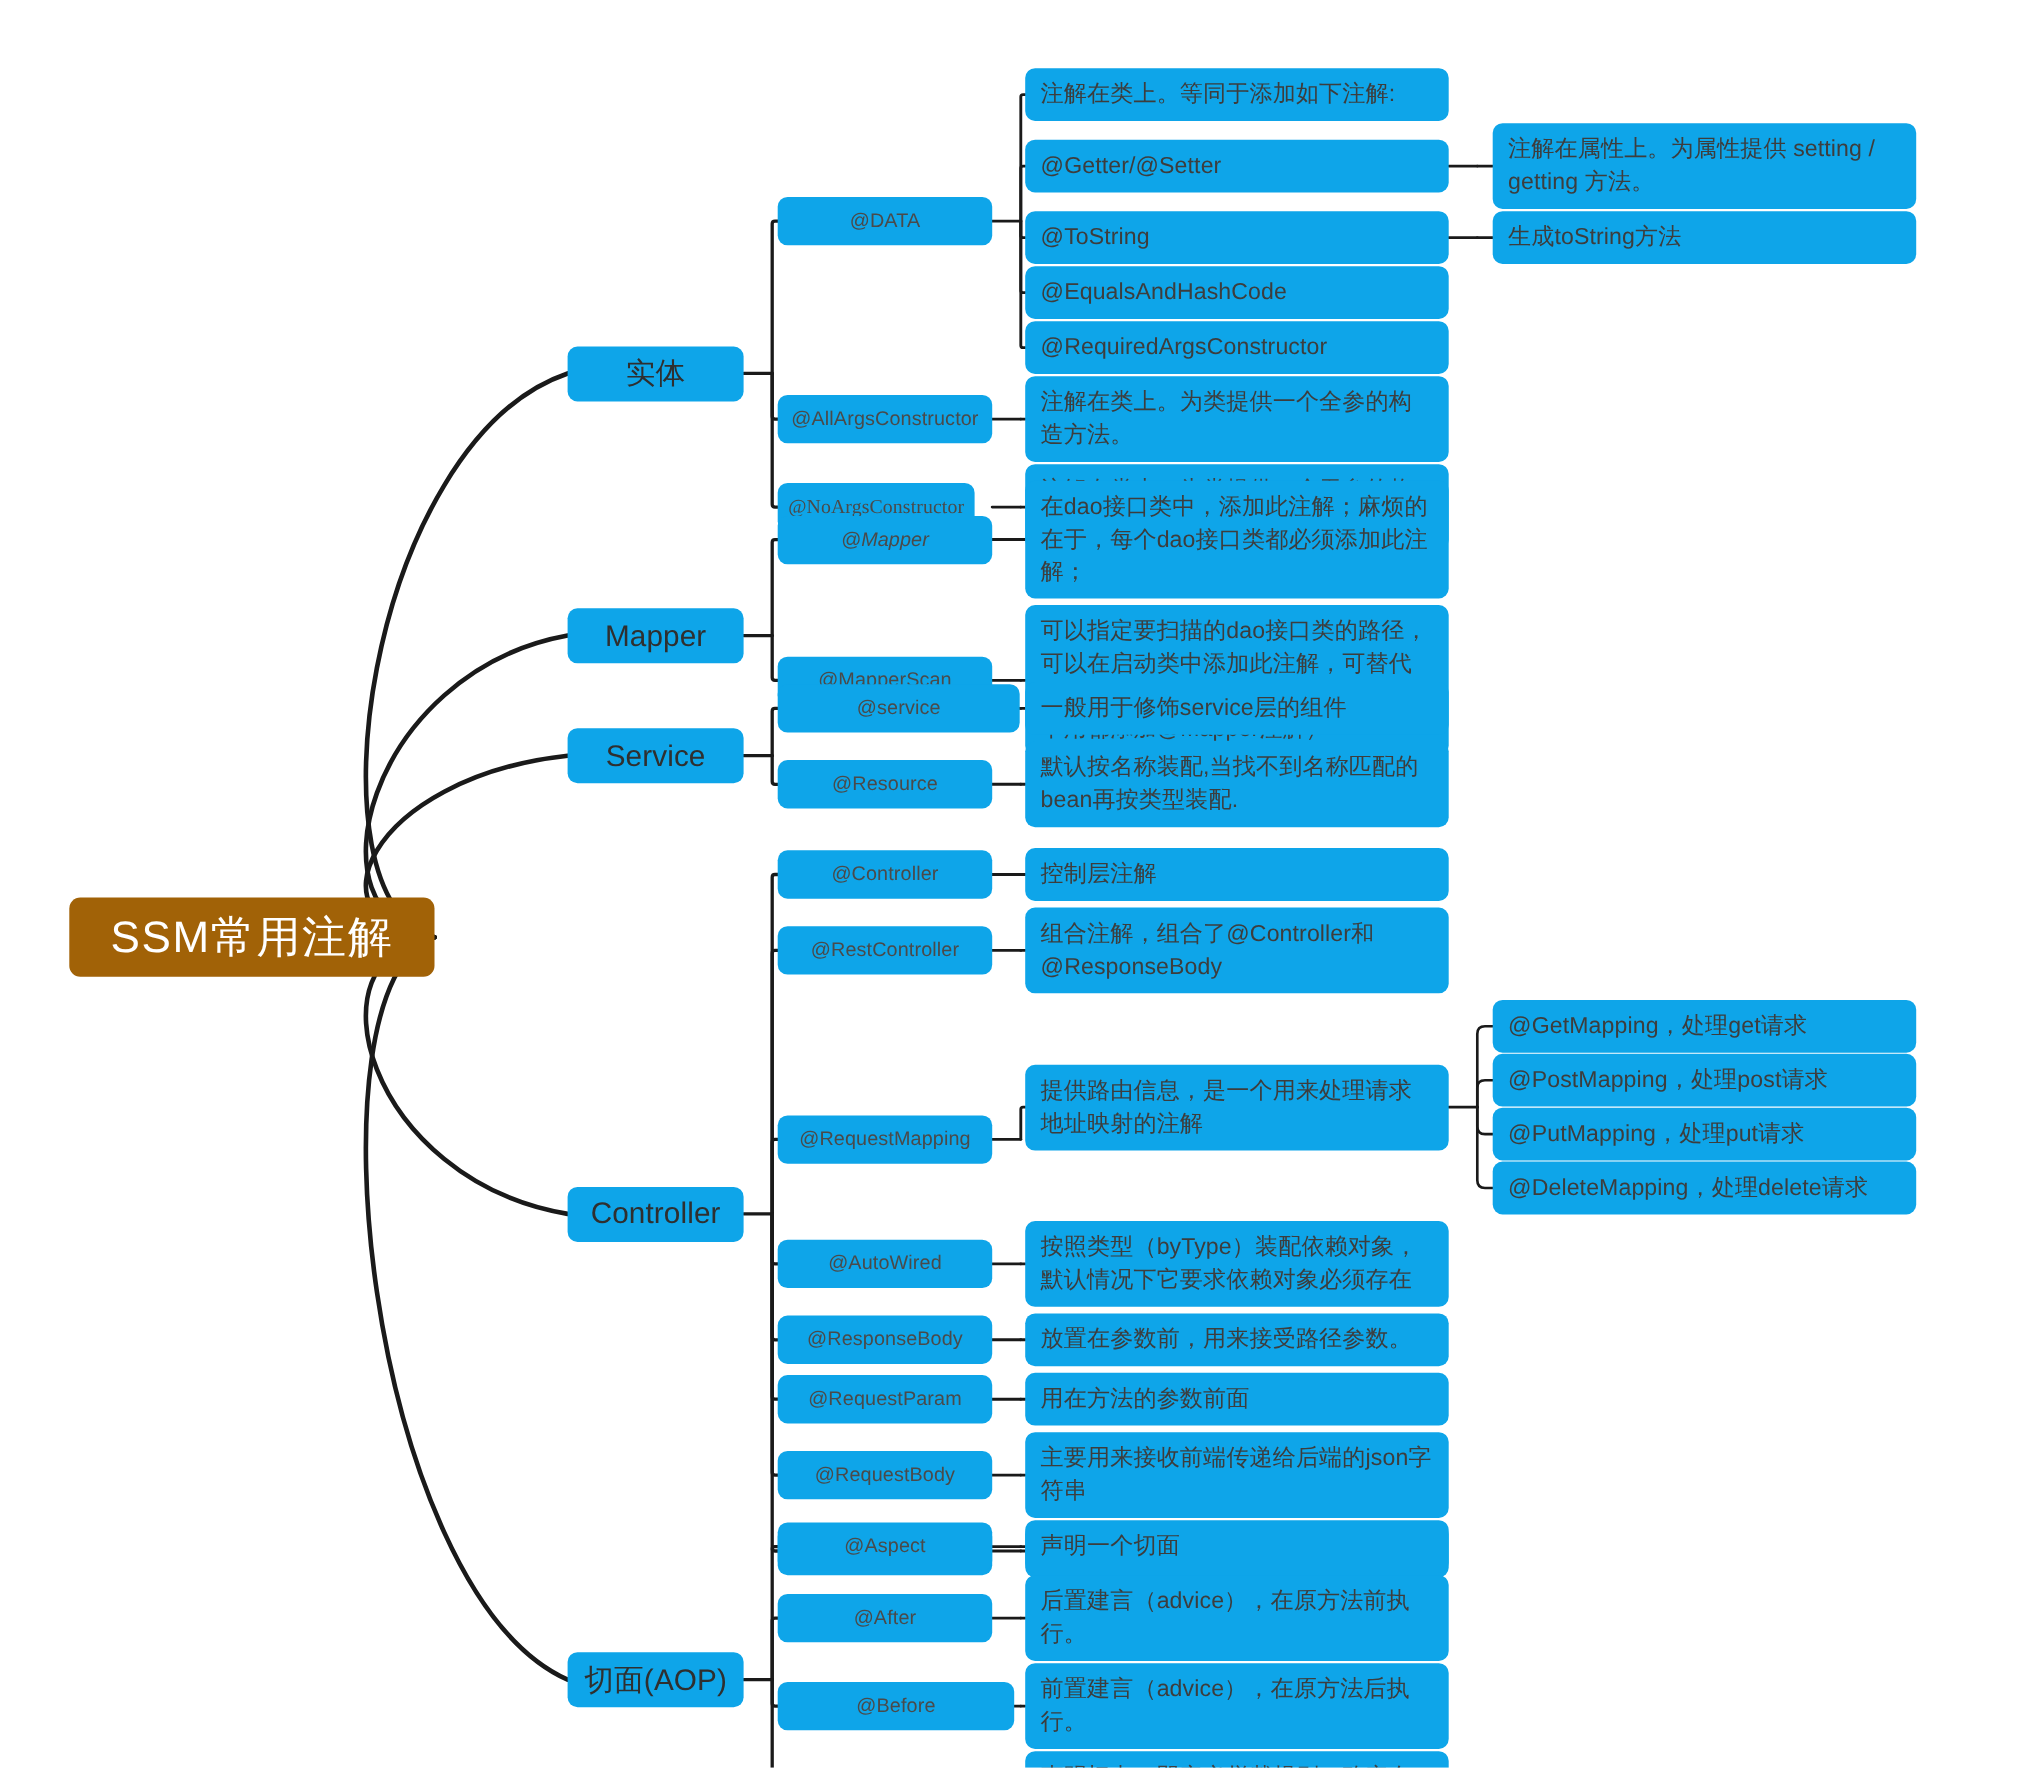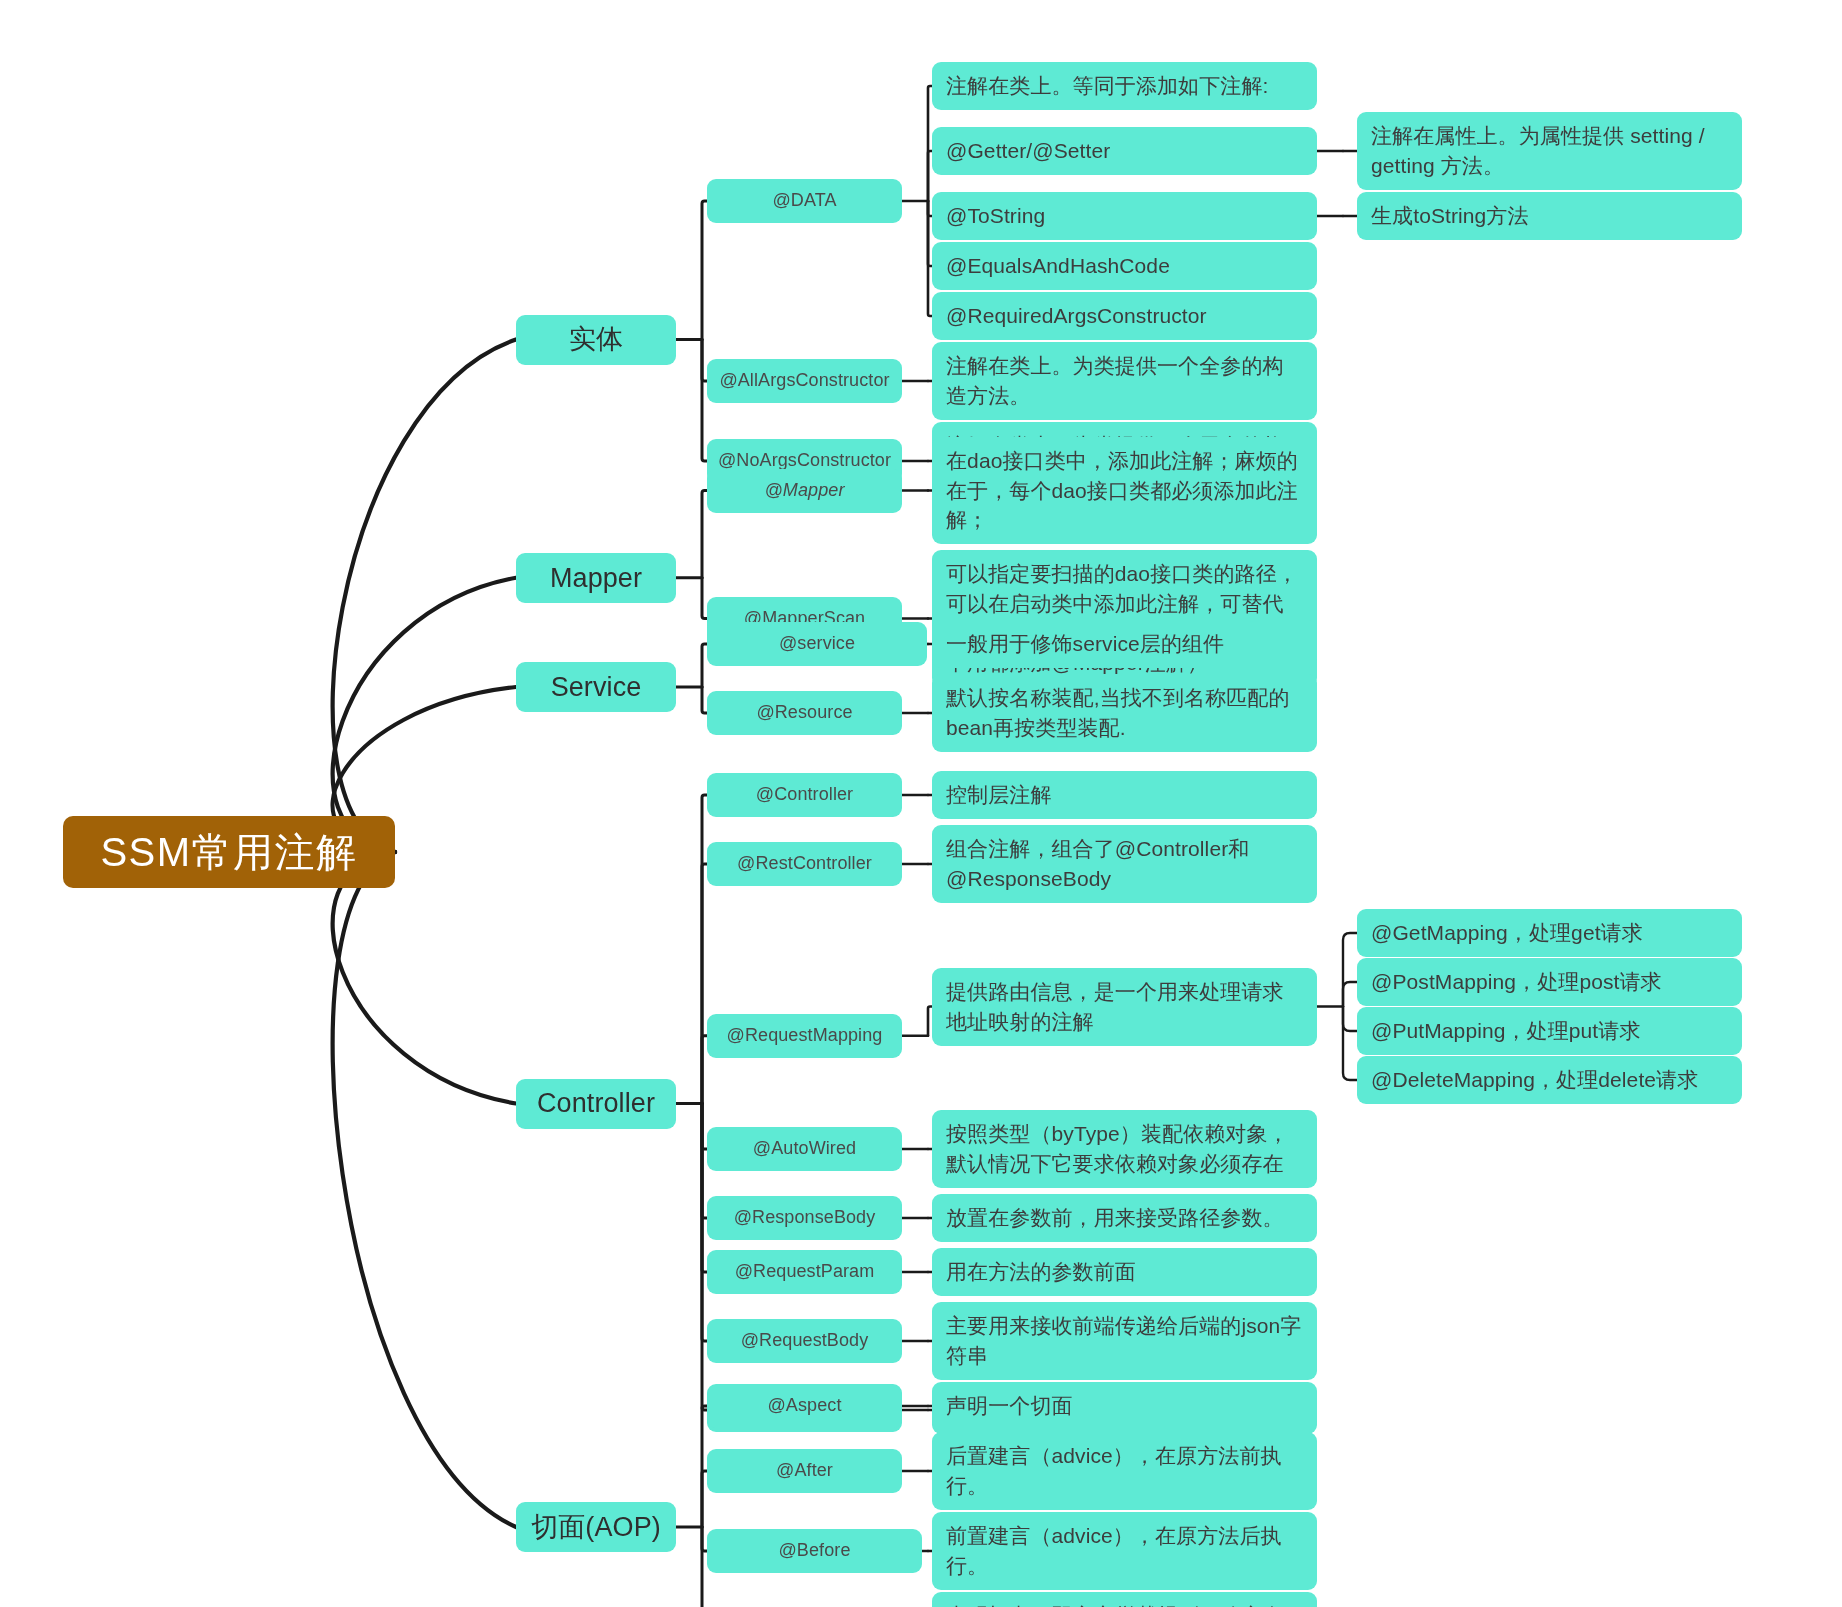--- a/index.html
+++ b/index.html
@@ -20,21 +20,21 @@
     left:0;top:0;
     width:1842px;height:1607px;
     pointer-events:none;
   }
   .node{
     position:absolute;
     box-sizing:border-box;
     border-radius:9px;
     display:flex;
     align-items:center;
-    background:#5eead4;
+    background:#0ea5e9;
     color:#3b3b3b;
     font-size:21px;
     line-height:1.42;
     letter-spacing:0.1px;
   }
   
   .root{
     background:#3b4a9e;
     color:#ffffff;
     font-size:40px;
@@ -186,21 +186,21 @@
       </div>
       <div class="node lvl3" style="left: 932px; top: 292px; width: 385px; height: 48px;">
         <span class="txt">@RequiredArgsConstructor</span>
       </div>
       <div class="node lvl2" style="left: 707px; top: 359px; width: 195px; height: 44px;">
         <span class="txt">@AllArgsConstructor</span>
       </div>
       <div class="node lvl3" style="left: 932px; top: 342px; width: 385px; height: 78px;">
         <span class="txt">注解在类上。为类提供一个全参的构造方法。</span>
       </div>
-      <div class="node lvl2" style="left: 707px; top: 439px; width: 195px; height: 44px;">
+      <div class="node lvl2" style="left: 707px; top: 439px; width: 179px; height: 44px; font-family: Liberation Serif, serif;">
         <span class="txt">@NoArgsConstructor</span>
       </div>
       <div class="node lvl3" style="left: 932px; top: 422px; width: 385px; height: 78px;">
         <span class="txt">注解在类上。为类提供一个无参的构造方法。</span>
       </div>
       <div class="node lvl1" style="left: 516px; top: 552.75px; width: 160px; height: 50px;">
         <span class="txt">Mapper</span>
       </div>
       <div class="node lvl2" style="left: 707px; top: 468.5px; width: 195px; height: 44px; font-style: italic;">
         <span class="txt">@Mapper</span>

